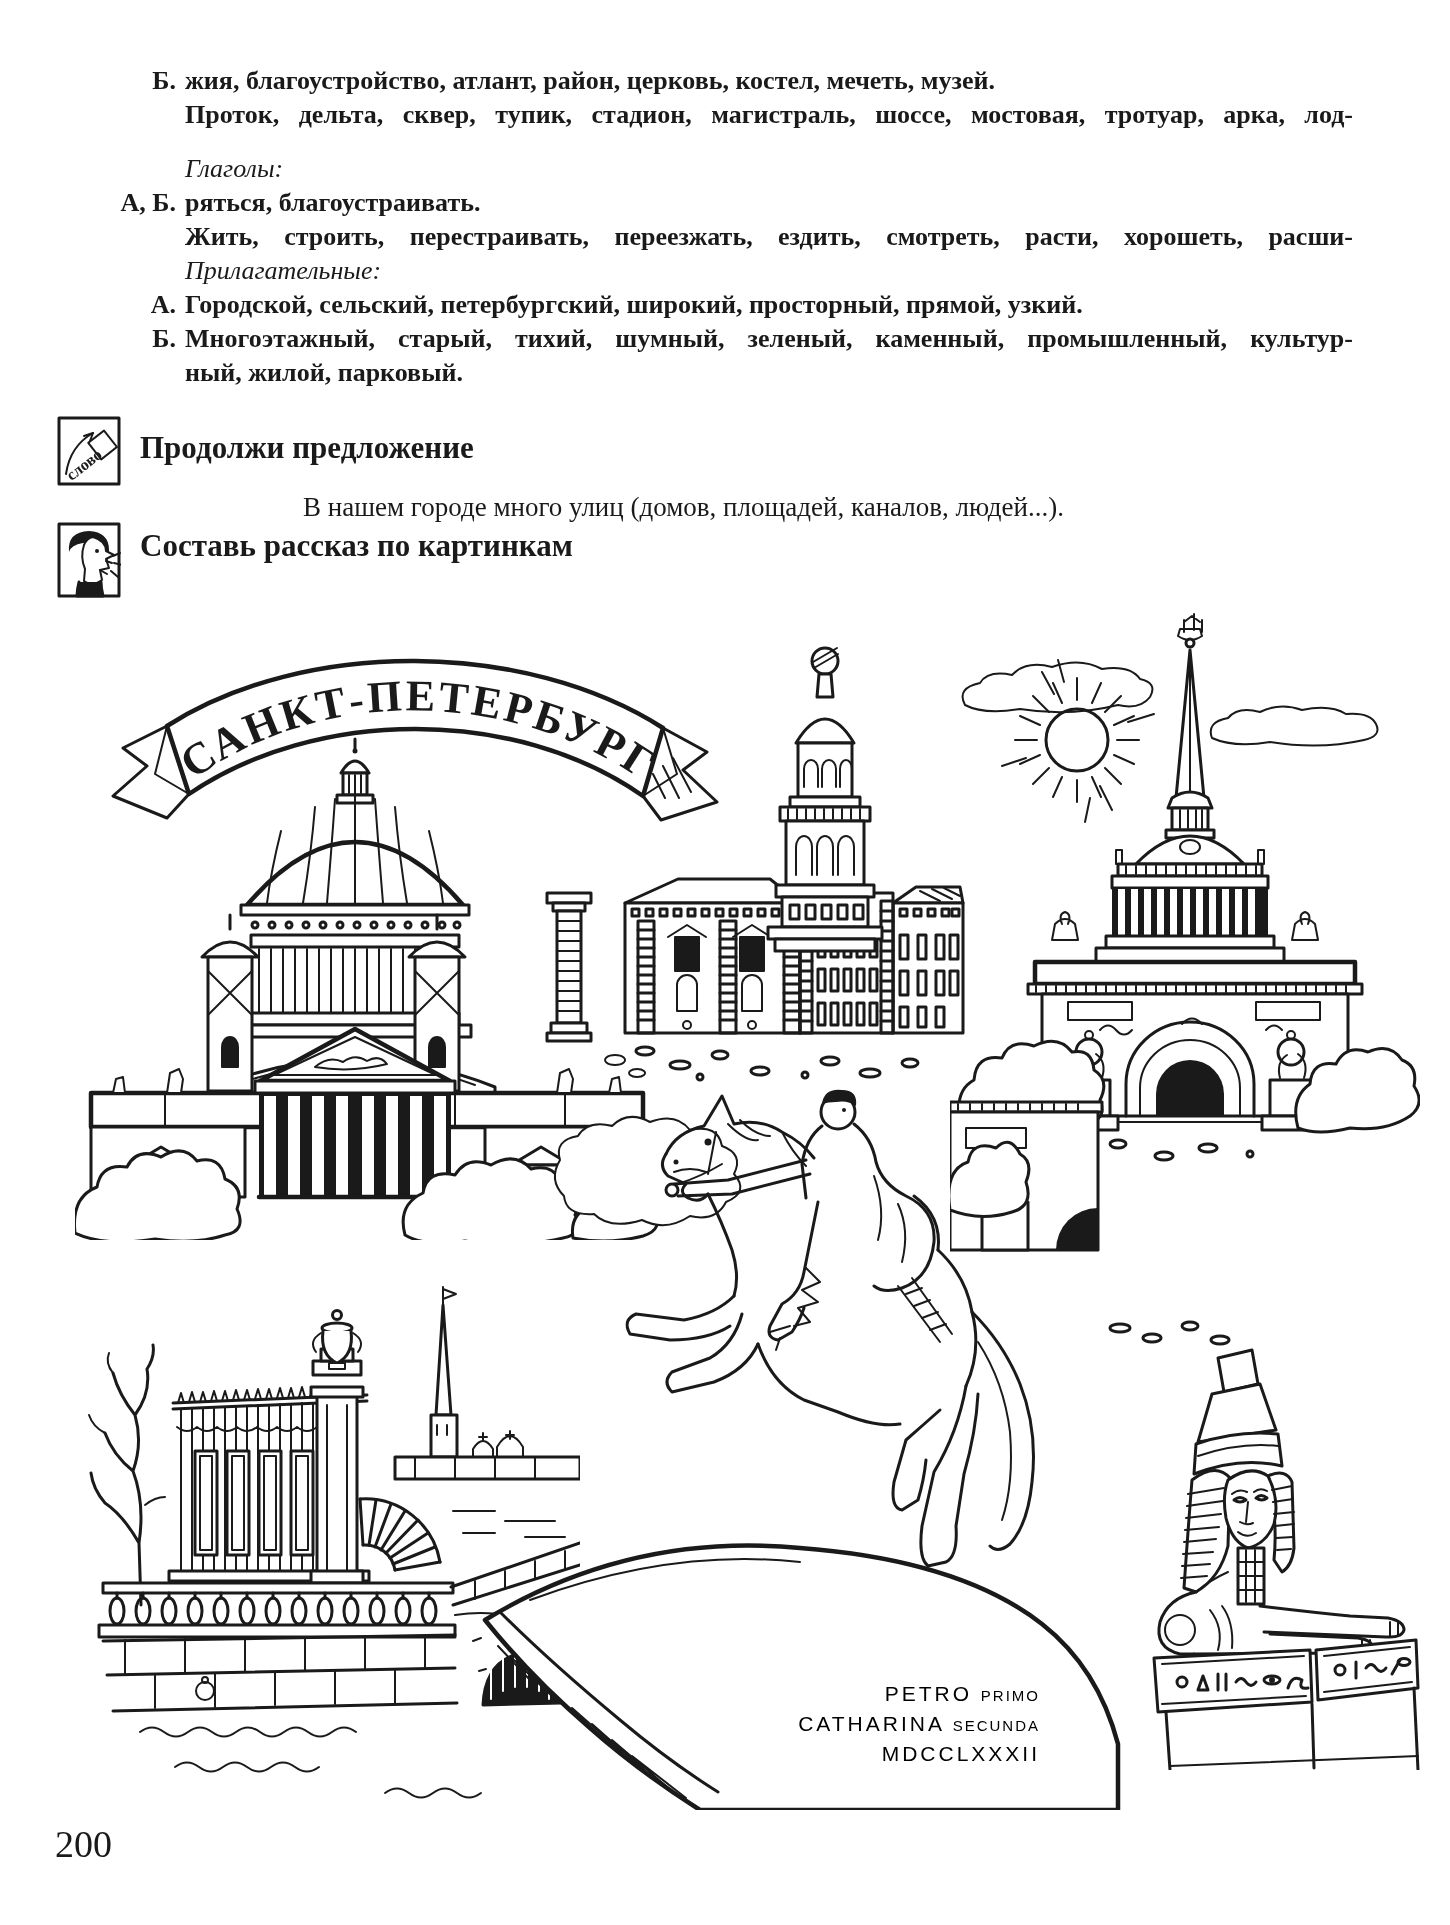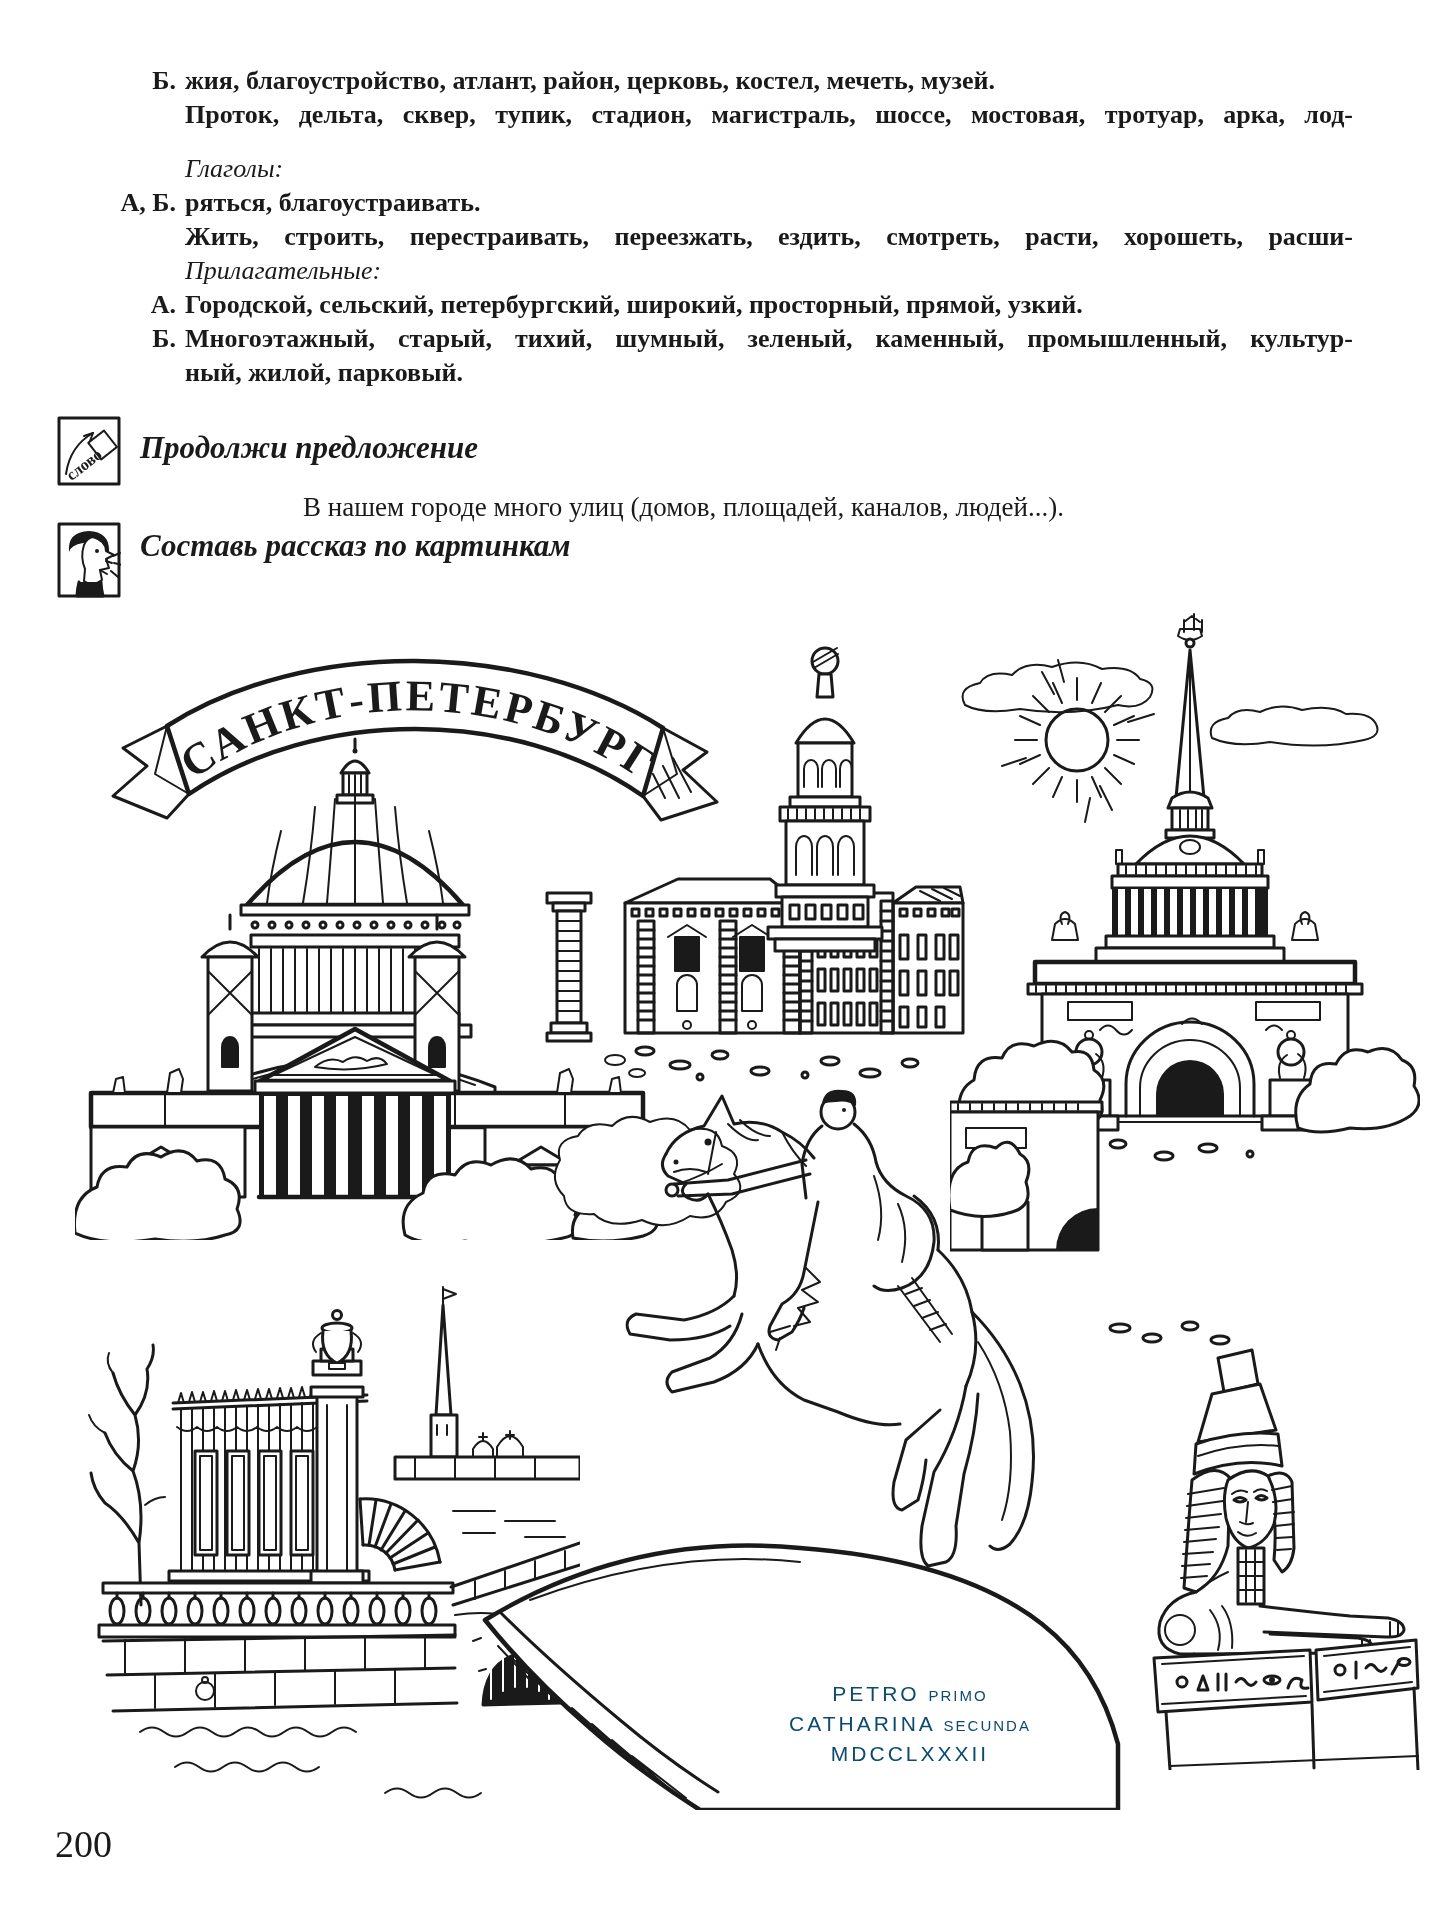--- a/index.html
+++ b/index.html
@@ -8,36 +8,36 @@
   
   #vocab{position:absolute;left:185px;top:64px;width:1168px;font-size:26px;line-height:34px;font-weight:bold;}
   .para{position:relative;}
   .vlabel{position:absolute;right:100%;padding-right:9px;white-space:nowrap;}
   .ln{white-space:nowrap;}
   .full{text-align:justify;text-align-last:justify;}
   .subhead{font-style:italic;font-weight:normal;margin:20px 0 0 0;}
   .gap12{margin-top:0;}
   
   .task-icon{position:absolute;left:57px;width:64px;}
-  .task-title{position:absolute;left:140px;font-size:31px;font-weight:bold;font-style:italic;white-space:nowrap;}
+  .task-title{position:absolute;left:140px;font-size:31px;font-weight:bold;white-space:nowrap;}
   #example{position:absolute;left:303px;top:472px;font-size:27px;white-space:nowrap;margin-top:20px;}
   
   .art{position:absolute;}
   .art path,.art rect,.art circle,.art line,.art ellipse,.art polyline,.art polygon
       {fill:none;stroke:#1a1a1a;stroke-width:3;stroke-linecap:round;stroke-linejoin:round;}
   .art .f{fill:#fff;}
   .art .k{fill:#1a1a1a;stroke:none;}
   .art .fk{fill:#1a1a1a;}
   .art .w{stroke-width:4.5;}
   .art .t{stroke-width:2;}
   .bt{fill:#1a1a1a;stroke:none;font-family:"Liberation Serif",serif;font-weight:bold;
       font-size:44px;letter-spacing:3px;}
   
-  #inscription{position:absolute;left:780px;top:1680px;width:260px;text-align:center;
-      font-family:"Liberation Sans",sans-serif;font-size:21px;letter-spacing:3px;line-height:28px;color:#0c4a6e;}
+  #inscription{position:absolute;left:780px;top:1680px;width:260px;text-align:right;
+      font-family:"Liberation Sans",sans-serif;font-size:21px;letter-spacing:3px;line-height:28px;color:#000000;}
   #inscription .sm{font-size:15px;letter-spacing:2px;}
   
   #pagenum{position:absolute;left:55px;top:1822px;font-size:38px;}
 </style>
 </head>
 <body>
 
 <div id="page">
 
   <div id="vocab">

